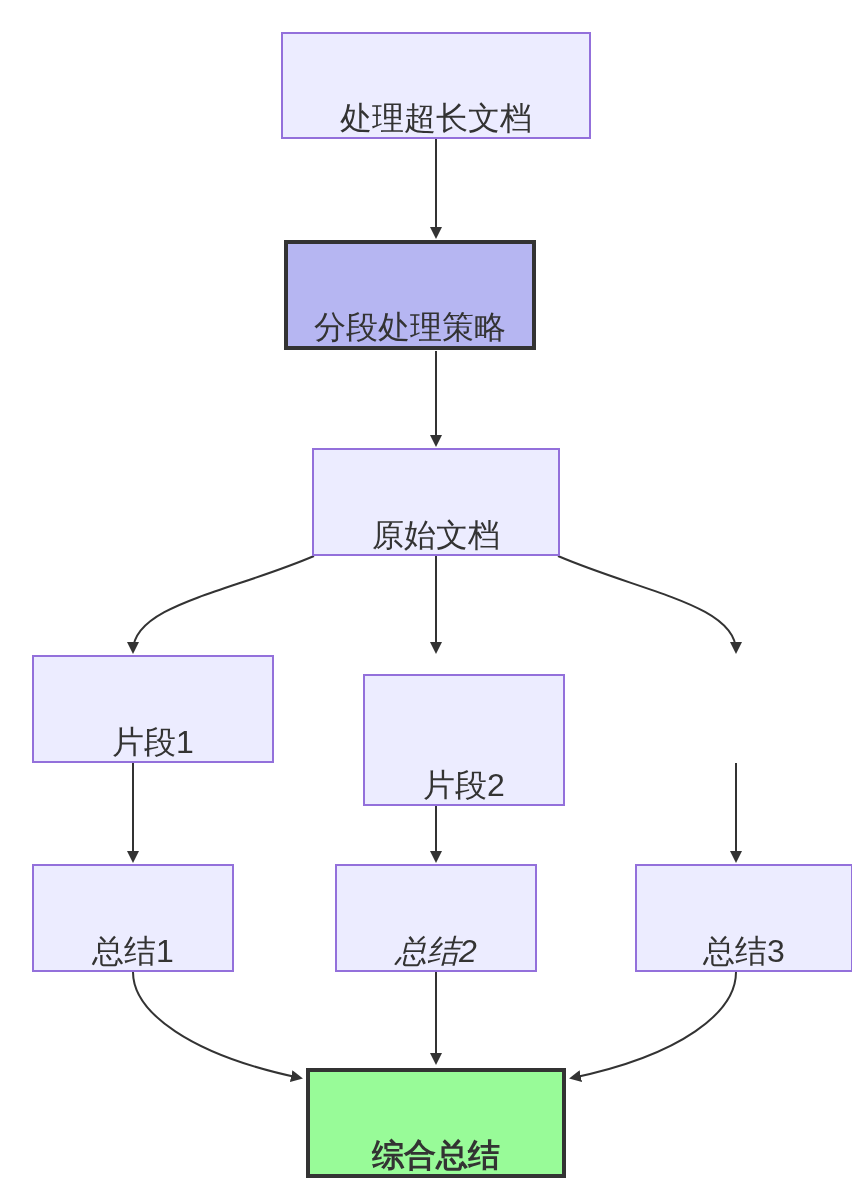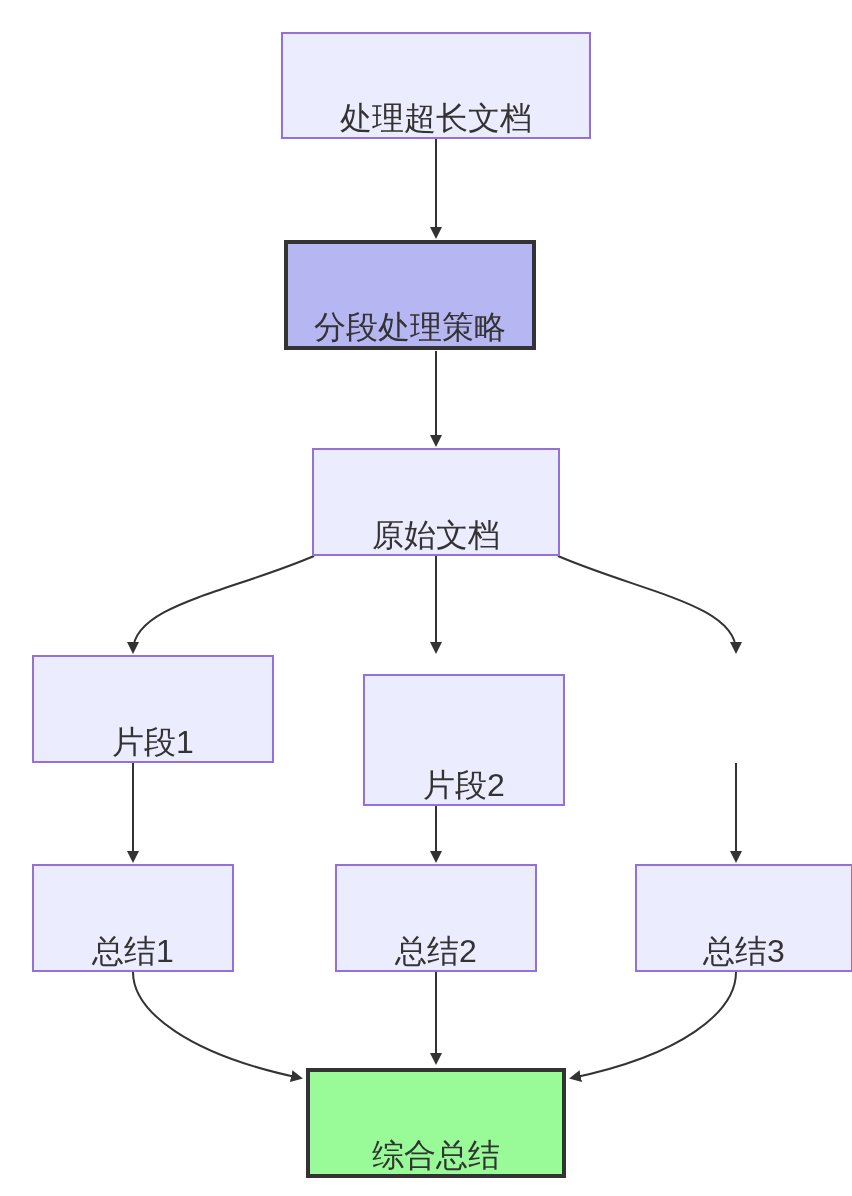--- a/index.html
+++ b/index.html
@@ -53,20 +53,21 @@
     line-height: 1.2;
     white-space: nowrap;
   }
   .node.strategy {
     background: var(--strategy-fill);
     border: 4px solid var(--strategy-border);
   }
   .node.result {
     background: var(--result-fill);
     border: 4px solid var(--result-border);
+    font-weight: bold;
   }
 </style>
 </head>
 <body>
 
 <div class="canvas">
 
   <svg class="edges" viewBox="0 0 852 1196" xmlns="http://www.w3.org/2000/svg">
     <defs>
       <marker id="arrowhead" viewBox="0 0 12 12" markerWidth="12" markerHeight="12" refX="9" refY="6" orient="auto" markerUnits="userSpaceOnUse">
@@ -104,21 +105,21 @@
 
   <div class="node" style="left:335px; top:674px; width:202px; height:132px;margin-left:28px;">
     <span>片段2</span>
   </div>
 
 
   <div class="node" style="left:32px; top:864px; width:202px; height:108px;">
     <span>总结1</span>
   </div>
 
-  <div class="node" style="left:335px; top:864px; width:202px; height:108px;">
+  <div class="node" style="left:335px; top:864px; width:202px; height:108px;font-style:italic;">
     <span>总结2</span>
   </div>
 
   <div class="node" style="left:635px; top:864px; width:218px; height:108px;">
     <span>总结3</span>
   </div>
 
   <div class="node result" style="left:306px; top:1068px; width:260px; height:110px;">
     <span>综合总结</span>
   </div>

